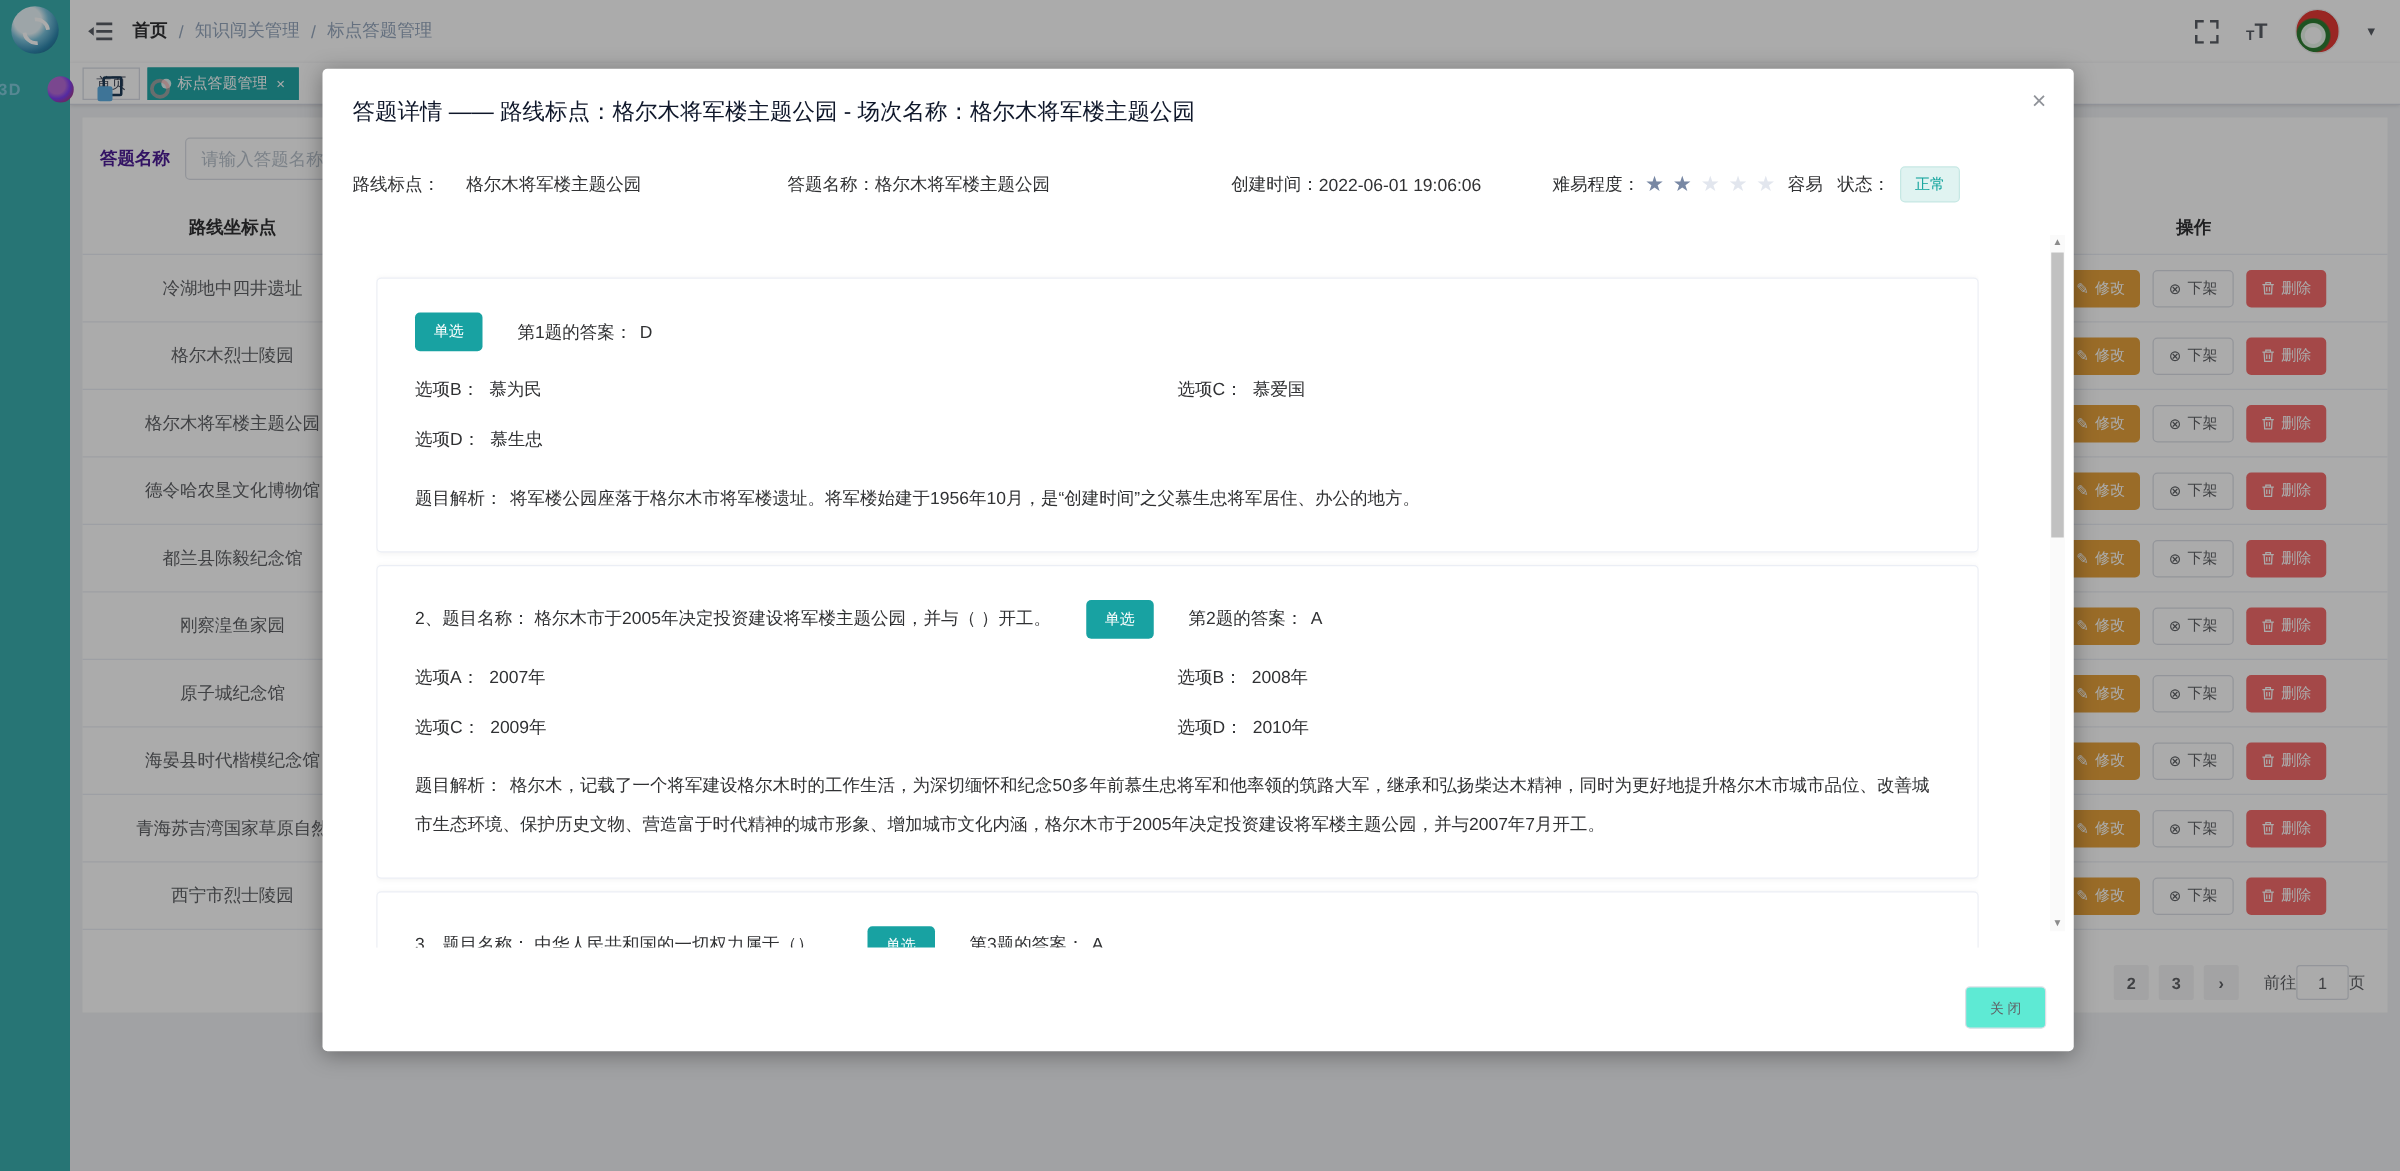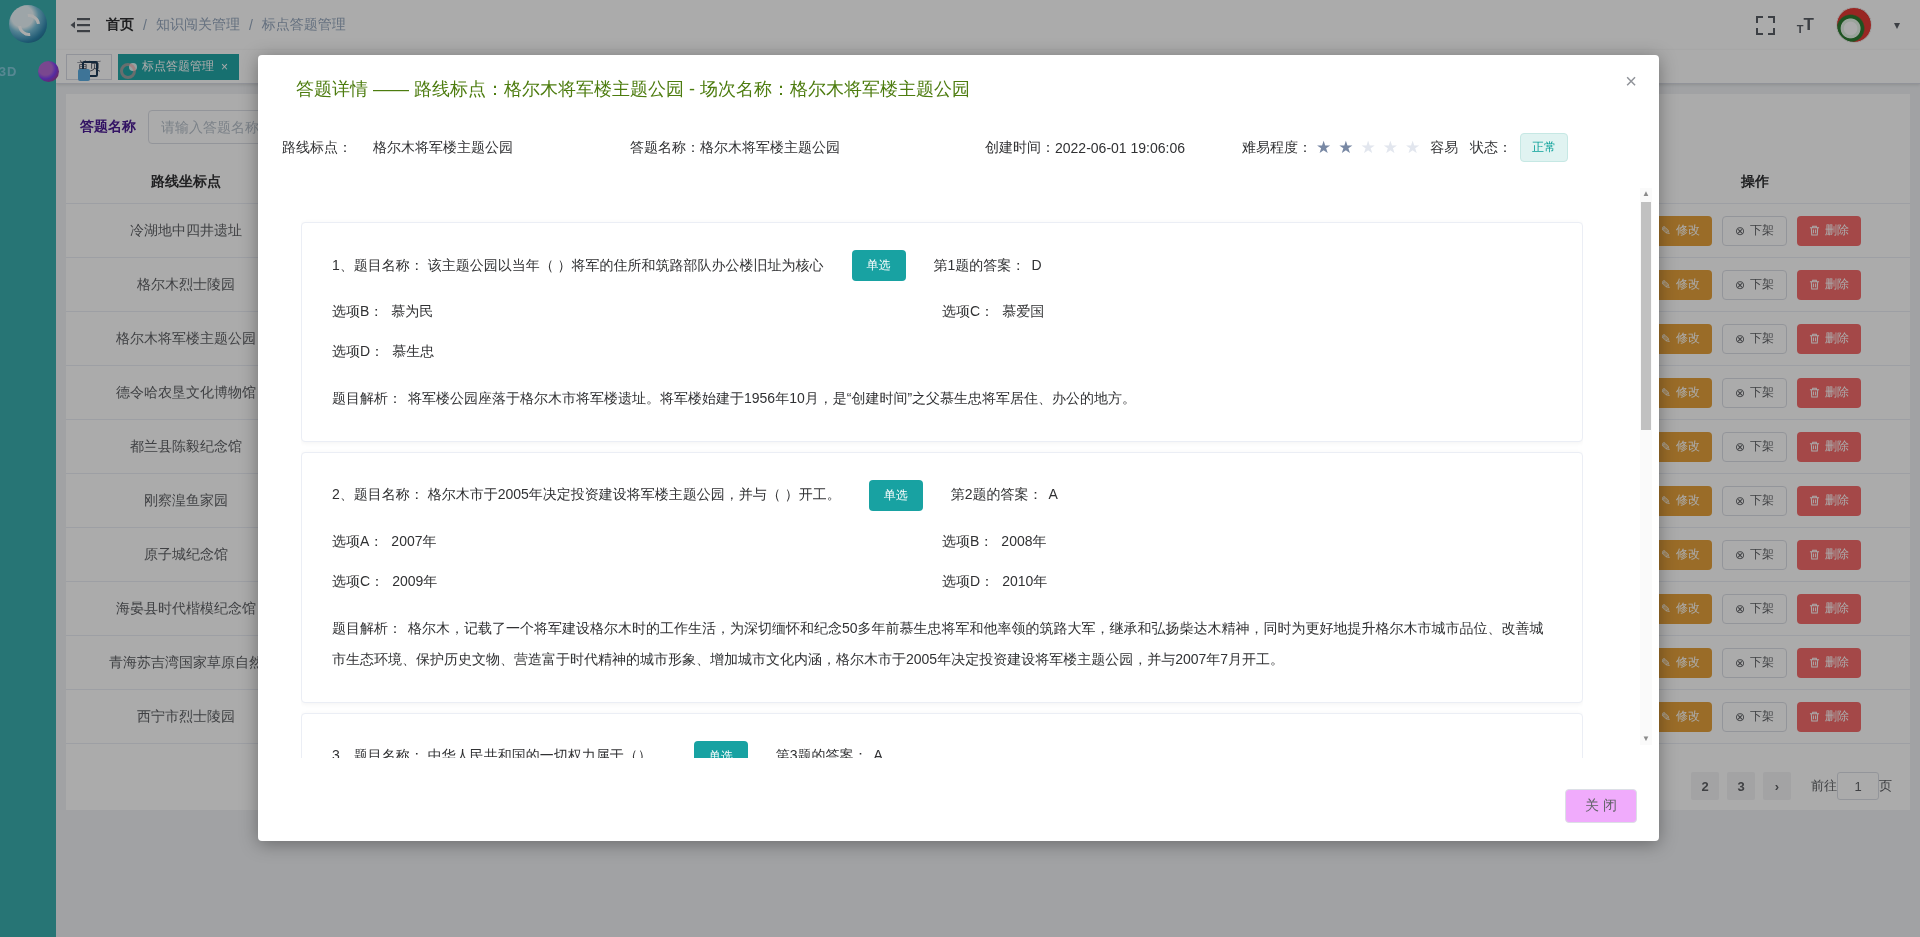--- a/index.html
+++ b/index.html
@@ -59,21 +59,21 @@
   .btn.plain{background:#fff;border:1px solid #dcdfe6;color:#606266;}
   .btn.danger{background:#F56C6C;color:#fff;}
   .pager{position:absolute;right:18px;top:678px;display:flex;gap:8px;align-items:center;font-size:13px;color:#606266;}
   .pg{min-width:28px;height:28px;background:#f4f4f5;border-radius:2px;display:flex;align-items:center;justify-content:center;cursor:pointer;font-weight:bold;}
   .goto{display:flex;align-items:center;gap:0;margin-left:12px;}
   .goto input{width:42px;height:28px;border:1px solid #dcdfe6;border-radius:3px;text-align:center;font-size:13px;color:#606266;font-family:inherit;}
   
   .overlay{position:absolute;inset:0;background:rgba(0,0,0,.33);z-index:5;}
   .modal{position:absolute;left:258px;top:55px;width:1401px;height:786px;background:#fff;border-radius:4px;box-shadow:0 3px 18px rgba(0,0,0,.35);z-index:6;}
   .m-head{padding:22px 24px 0;position:relative;}
-  .m-title{font-size:18px;font-weight:normal;color:#4d7c0f;margin-left:14px;}
+  .m-title{font-size:18px;font-weight:normal;color:#0f172a;}
   .m-close{position:absolute;top:16px;right:22px;font-size:20px;color:#909399;cursor:pointer;line-height:1;}
   .m-info{display:flex;align-items:center;padding:0 24px;margin-top:32px;font-size:14px;color:#303133;}
   .seg{display:flex;align-items:center;}
   .seg.w1{width:348px;gap:21px;}.seg.w2{width:355px;}.seg.w3{width:257px;}.seg.w4{width:228px;}
   .stars{display:inline-flex;gap:7px;margin:0 10px 0 4px;font-size:17px;color:#e2e6ee;}
   .stars .on{color:#7888A4;}
   .status-tag{margin-left:8px;background:#e0f3f1;border:1px solid #c6e8e4;color:#0fa29b;font-size:12px;padding:5px 11px;border-radius:4px;}
   .m-body{position:relative;margin:36px 76px 0 43px;height:560px;overflow:hidden;padding-top:24px;}
   .qcard{border:1px solid #ebeef5;border-radius:4px;box-shadow:0 1px 5px rgba(0,0,0,.05);padding:27px 30px 26px;margin-bottom:10px;font-size:14px;color:#303133;background:#fff;}
   .q-row{display:flex;align-items:center;gap:28px;}
@@ -82,21 +82,21 @@
   .opts{display:flex;flex-wrap:wrap;}
   .opt{width:50%;margin-top:22px;}
   .opt .ol{margin-right:8px;}
   .analysis{margin-top:22px;line-height:2.25;}
   .al{margin-right:6px;}
   
   .sb{position:absolute;top:133px;right:7px;width:12px;height:557px;background:#fafafa;z-index:7;}
   .sb-ar{position:absolute;left:0;width:12px;height:12px;font-size:8px;color:#8b8b8b;text-align:center;line-height:12px;}
   .sb-up{top:0;}.sb-dn{bottom:0;}
   .sb-thumb{position:absolute;left:1px;top:14px;width:10px;height:228px;background:#c1c1c1;}
-  .m-foot-btn{position:absolute;right:22px;bottom:18px;height:34px;padding:0 19px;border:1px solid #dcdfe6;border-radius:4px;background:#f0abfc;color:#606266;font-size:14px;cursor:pointer;font-family:inherit;}
+  .m-foot-btn{position:absolute;right:22px;bottom:18px;height:34px;padding:0 19px;border:1px solid #dcdfe6;border-radius:4px;background:#5eead4;color:#606266;font-size:11px;cursor:pointer;font-family:inherit;}
   
   .svg-ic{display:block;}
 </style>
 </head>
 <body>
 
 <aside class="sidebar">
   <div class="logo"></div>
   <div class="side-icons">
     <span class="sicon">
@@ -422,21 +422,20 @@
       <span>容易</span>
     </span>
     <span class="seg">
       <span>状态：</span>
       <span class="status-tag">正常</span>
     </span>
   </div>
   <div class="m-body">
     <div class="qcard">
       <div class="q-row">
-        <span>1、题目名称： 该主题公园以当年（ ）将军的住所和筑路部队办公楼旧址为核心</span>
         <span class="badge">单选</span>
         <span class="q-ans"><span>第1题的答案：</span><b>D</b></span>
       </div>
       <div class="opts">
         <span class="opt"><span class="ol">选项B：</span><span>慕为民</span></span>
         <span class="opt"><span class="ol">选项C：</span><span>慕爱国</span></span>
         <span class="opt"><span class="ol">选项D：</span><span>慕生忠</span></span>
       </div>
       <div class="analysis"><span class="al">题目解析：</span><span>将军楼公园座落于格尔木市将军楼遗址。将军楼始建于1956年10月，是“创建时间”之父慕生忠将军居住、办公的地方。</span></div>
     </div>

